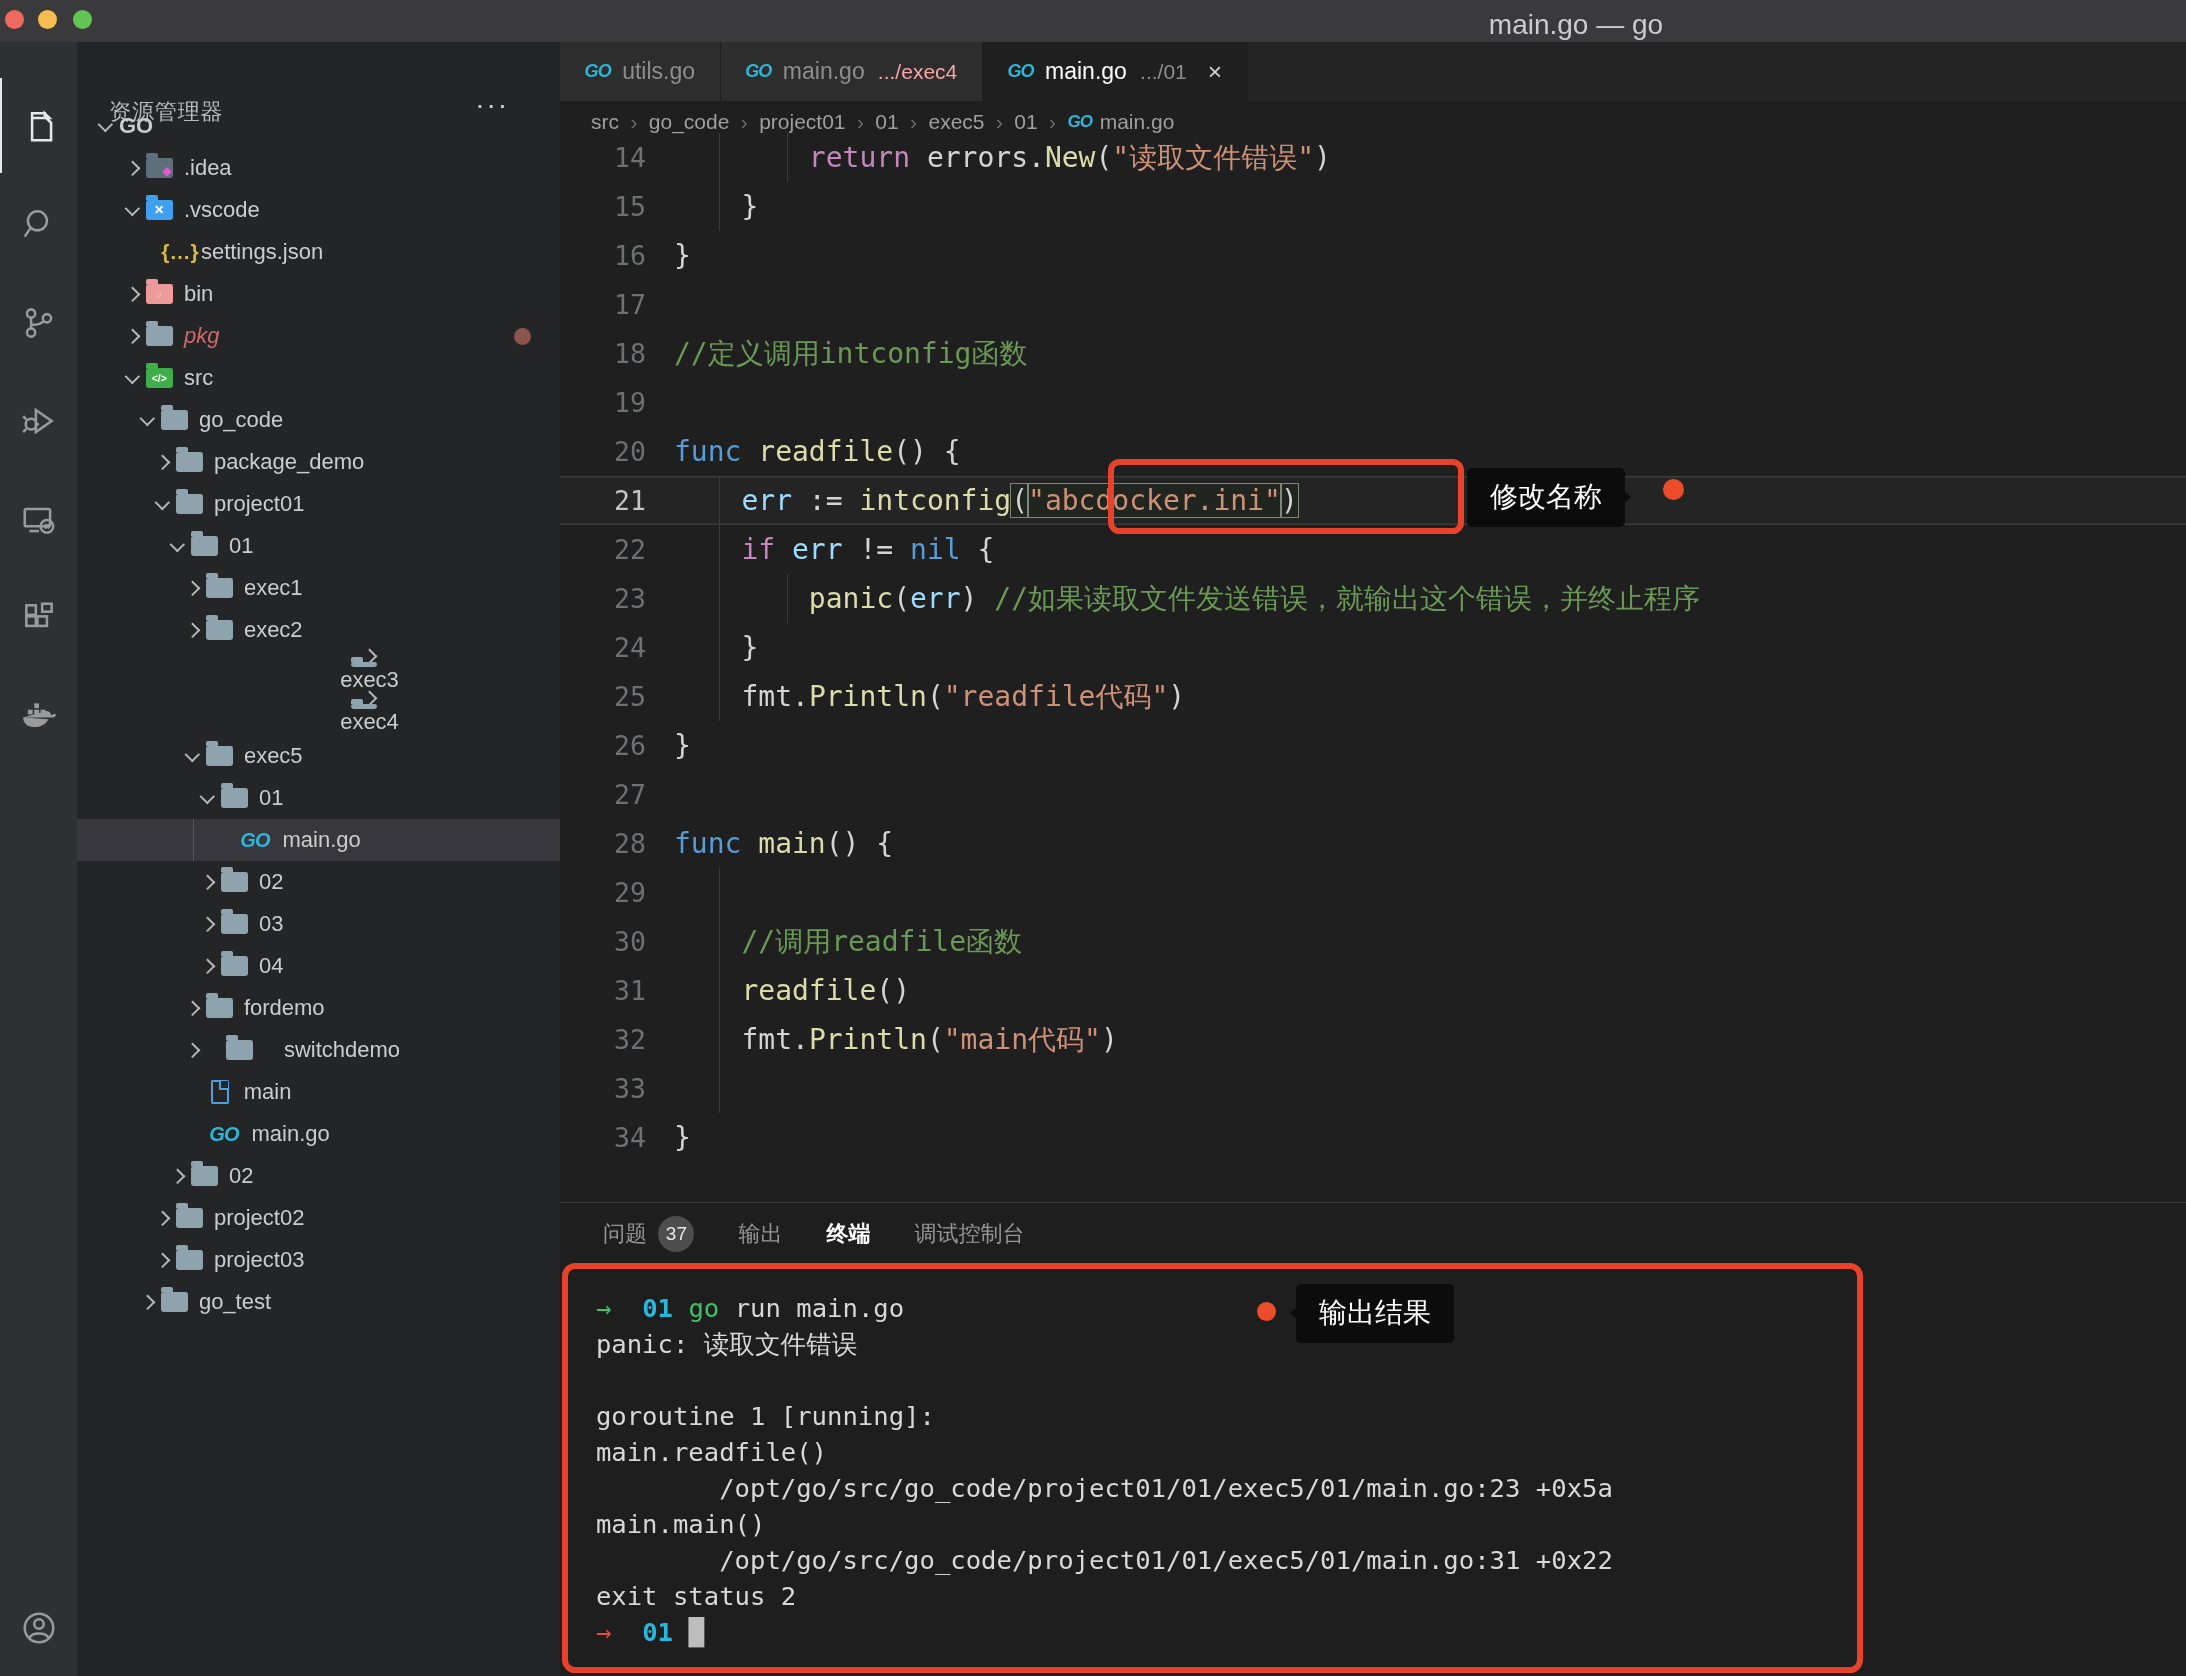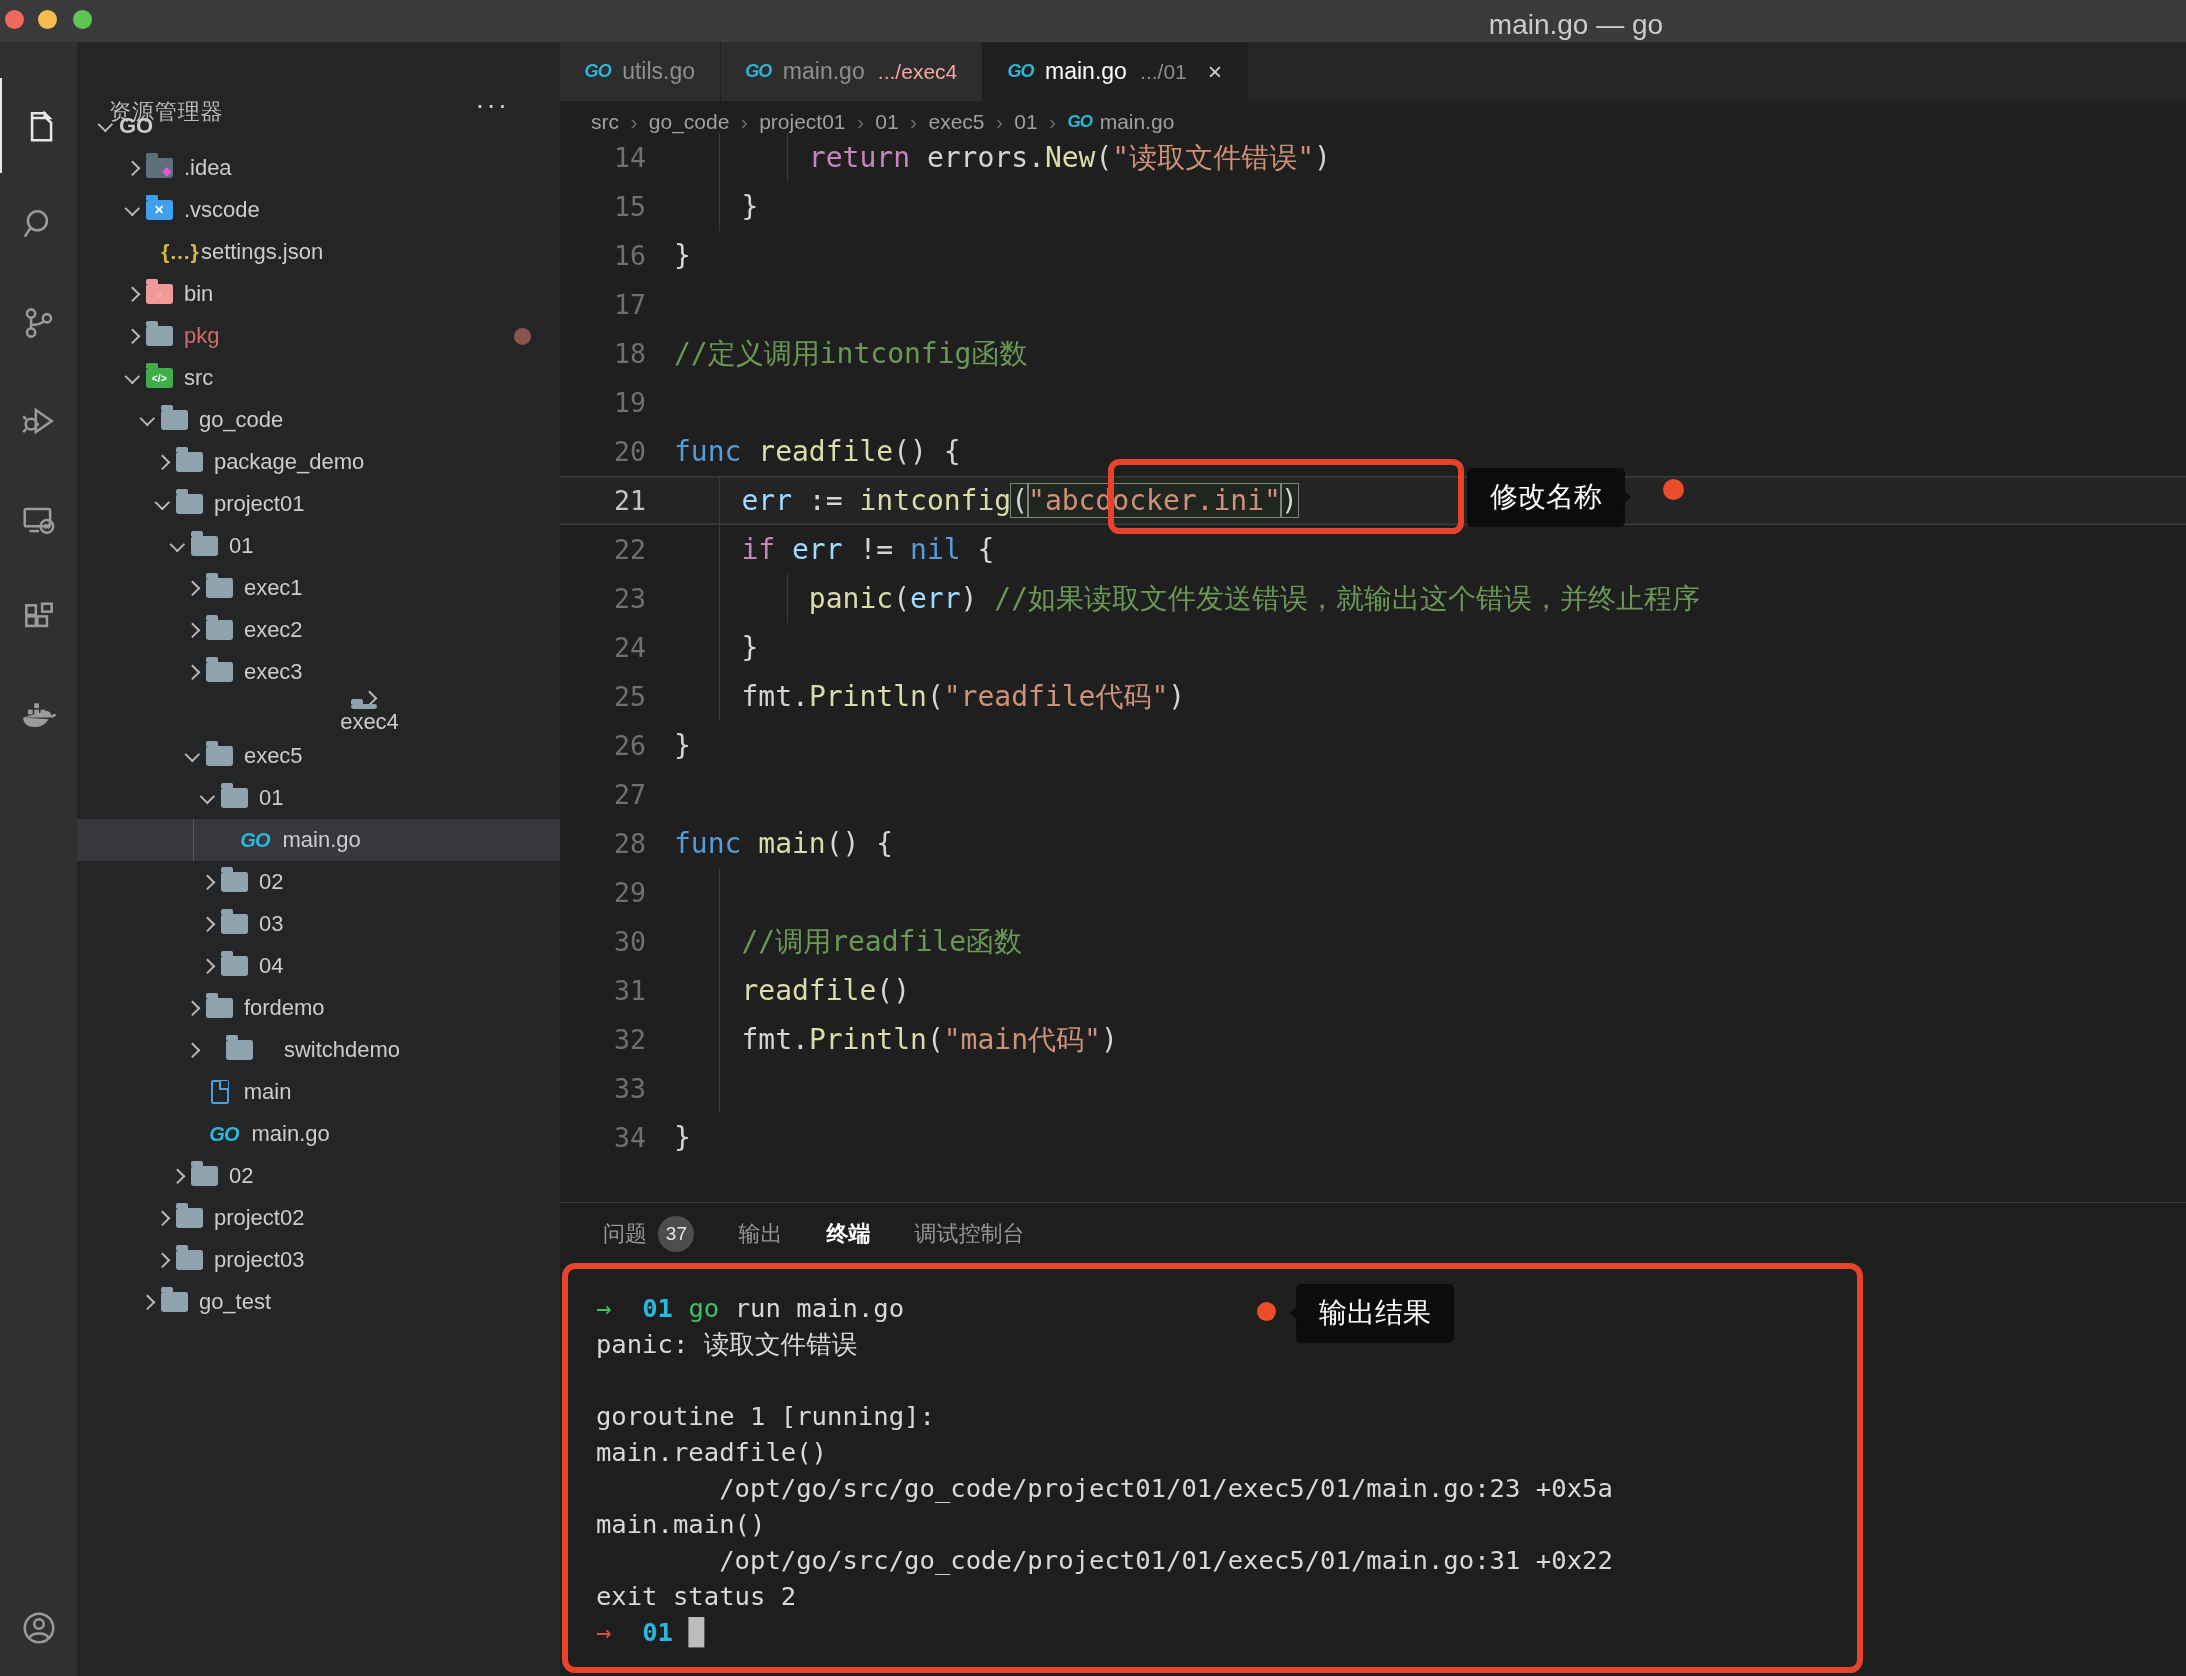--- a/index.html
+++ b/index.html
@@ -218,21 +218,21 @@
           <i></i>
         </span>
         <span class="ficon f-bin"></span>
         <span>bin</span>
       </div>
       <div class="trow" style="padding-left: 41px;">
         <span class="chev closed">
           <i></i>
         </span>
         <span class="ficon f-plain"></span>
-        <span style="color: rgb(209, 105, 105);">pkg</span>
+        <span style="color: rgb(209, 105, 105); font-style: italic;">pkg</span>
         <span class="mod-dot"></span>
       </div>
       <div class="trow" style="padding-left: 41px;">
         <span class="chev open">
           <i></i>
         </span>
         <span class="ficon f-src"></span>
         <span>src</span>
       </div>
       <div class="trow" style="padding-left: 56px;">
@@ -270,21 +270,21 @@
         <span class="ficon f-plain"></span>
         <span>exec1</span>
       </div>
       <div class="trow" style="padding-left: 101px;">
         <span class="chev closed">
           <i></i>
         </span>
         <span class="ficon f-plain"></span>
         <span>exec2</span>
       </div>
-      <div class="trow" style="padding-left: 101px;">
+      <div class="trow" style="padding-left: 101px; flex-direction: column;">
         <span class="chev closed">
           <i></i>
         </span>
         <span class="ficon f-plain"></span>
         <span>exec3</span>
       </div>
       <div class="trow" style="padding-left: 101px; flex-direction: column;">
         <span class="chev closed">
           <i></i>
         </span>

